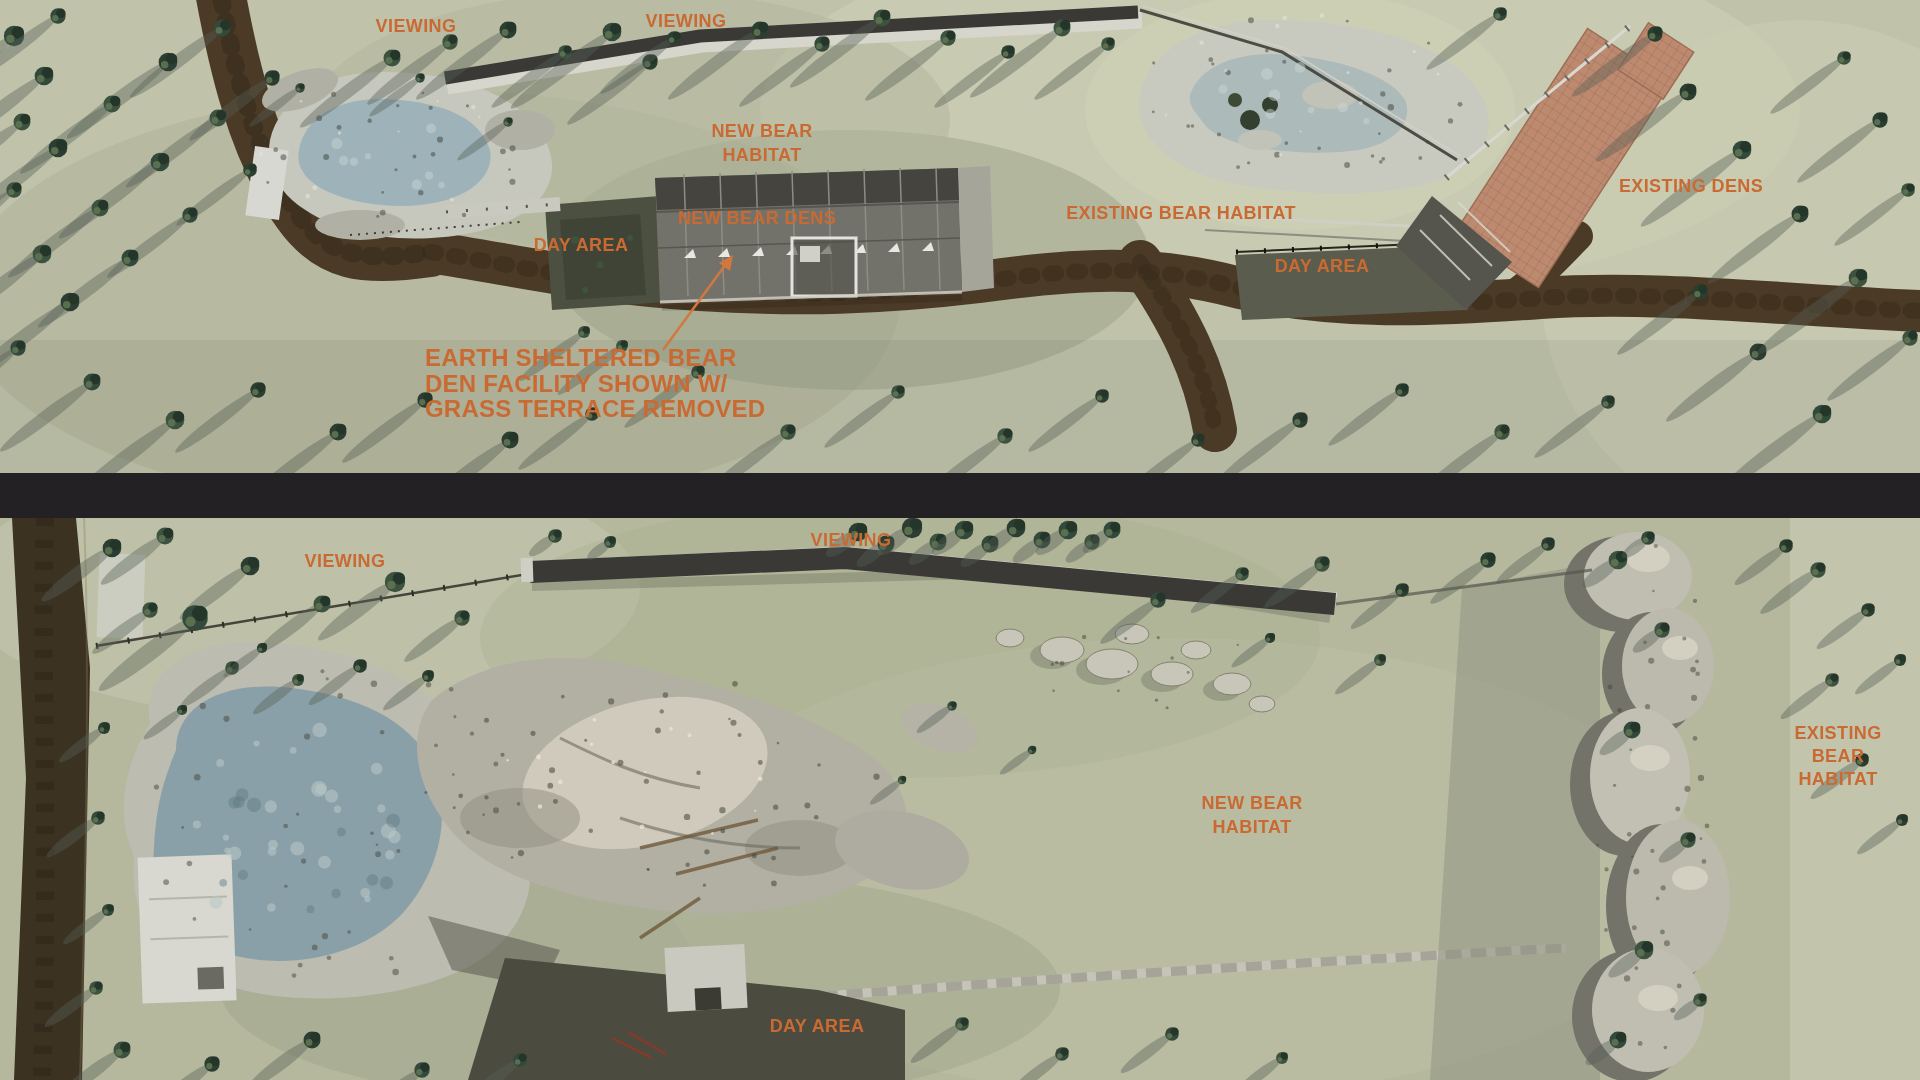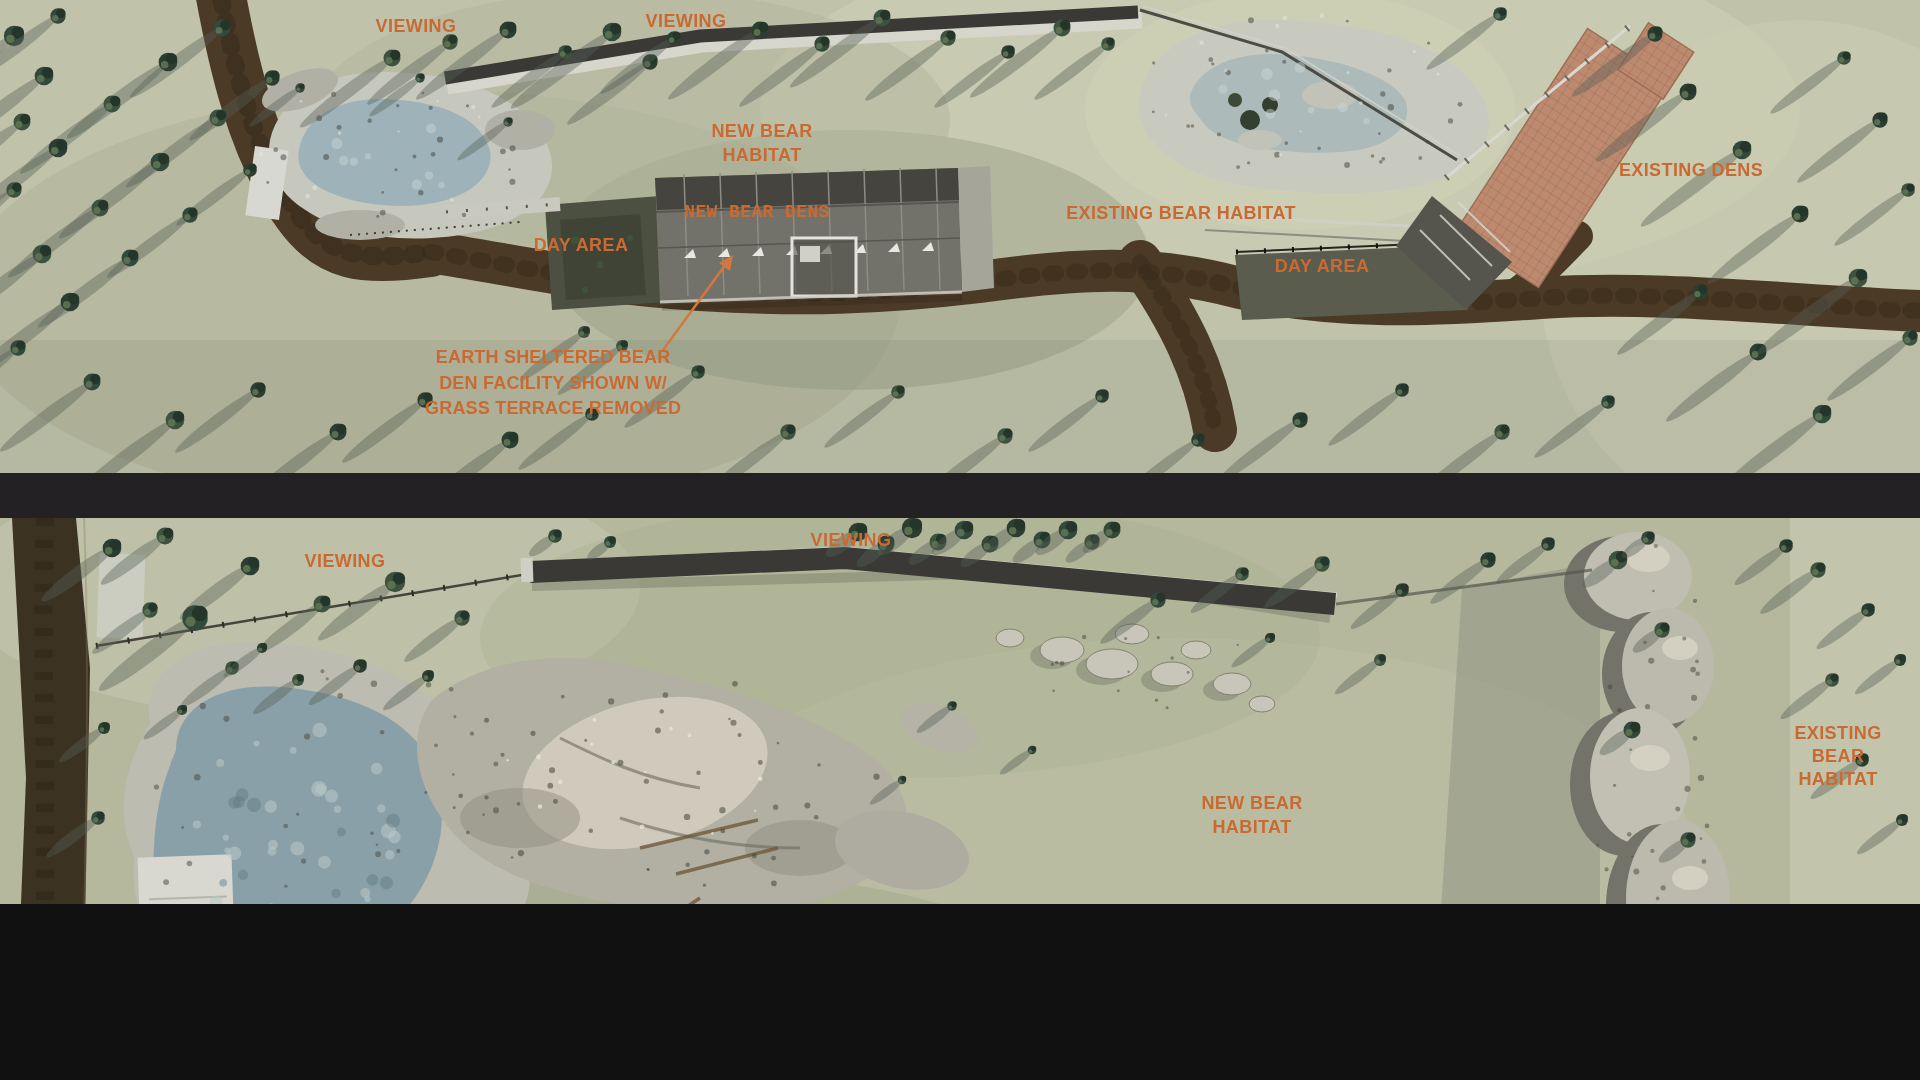--- a/index.html
+++ b/index.html
@@ -1,36 +1,36 @@
 <!DOCTYPE html>
 <html style="--label: #ca6a33; --arrow: #d2783f; --divider: #242124;"><head>
 <meta charset="utf-8">
 <title>Bear Habitat Site Plan Rendering</title>
 <style>
   html,body{margin:0;padding:0;background:#111;}
-  .stage{position:relative;width:1920px;height:904px;overflow:hidden;background:#141214;
+  .stage{position:relative;width:1920px;height:1080px;overflow:hidden;background:#141214;
          font-family:"Liberation Sans",sans-serif;}
   .panel{position:absolute;left:0;display:block;}
   #panel-top{top:0;}
   #panel-bottom{top:518px;}
   .divider{position:absolute;left:0;top:473px;width:1920px;height:45px;background:var(--divider,#242124);}
   .label{
     position:absolute;
     font:700 18px/23px "Liberation Sans",sans-serif;
     color:var(--label,#ca6a33);
     letter-spacing:.4px;
     white-space:pre-line;
     text-align:center;
     transform:translate(-50%,-50%);
     pointer-events:none;
   }
   .label.annotation{
     transform:none;
-    text-align:center;
-    font-size:18px;
+    text-align:left;
+    font-size:24px;
     line-height:25.5px;
     letter-spacing:.2px;
   }
   .arrow-stroke{stroke:var(--arrow,#d2783f);}
   .arrow-fill{fill:var(--arrow,#d2783f);}
 </style>
 </head>
 <body>
 
 <div class="stage">
@@ -1096,25 +1096,25 @@
         <circle cx="1282" cy="540" r="5.949999999999999" fill="#3d5340"></circle>
         <circle cx="1284.24" cy="537.9" r="3.6399999999999997" fill="#24362a"></circle>
         <circle cx="1279.9" cy="541.68" r="2.38" fill="#5e7351" opacity="0.9"></circle>
       </g>
   </svg>
 
   <div class="label" style="left:416px;top:26px;">VIEWING</div>
   <div class="label" style="left:686px;top:21px;">VIEWING</div>
   <div class="label" style="left:762px;top:143px;line-height:24px;">NEW BEAR
 HABITAT</div>
-  <div class="label" style="left:757px;top:212px;font-family:Liberation Mono, monospace;">NEW BEAR DENS</div>
+  <div class="label" style="left:757px;top:218px;">NEW BEAR DENS</div>
   <div class="label" style="left:581px;top:245px;">DAY AREA</div>
   <div class="label" style="left:1181px;top:213px;">EXISTING BEAR HABITAT</div>
   <div class="label" style="left:1322px;top:266px;">DAY AREA</div>
-  <div class="label" style="left:1691px;top:170px;">EXISTING DENS</div>
+  <div class="label" style="left:1691px;top:186px;">EXISTING DENS</div>
   <div class="label annotation" style="left:425px;top:345px;">EARTH SHELTERED BEAR
 DEN FACILITY SHOWN W/
 GRASS TERRACE REMOVED</div>
 
   <div class="label" style="left:345px;top:561px;">VIEWING</div>
   <div class="label" style="left:851px;top:540px;">VIEWING</div>
   <div class="label" style="left:1252px;top:815px;line-height:24px;">NEW BEAR
 HABITAT</div>
   <div class="label" style="left:1838px;top:756px;">EXISTING BEAR
 HABITAT</div>

